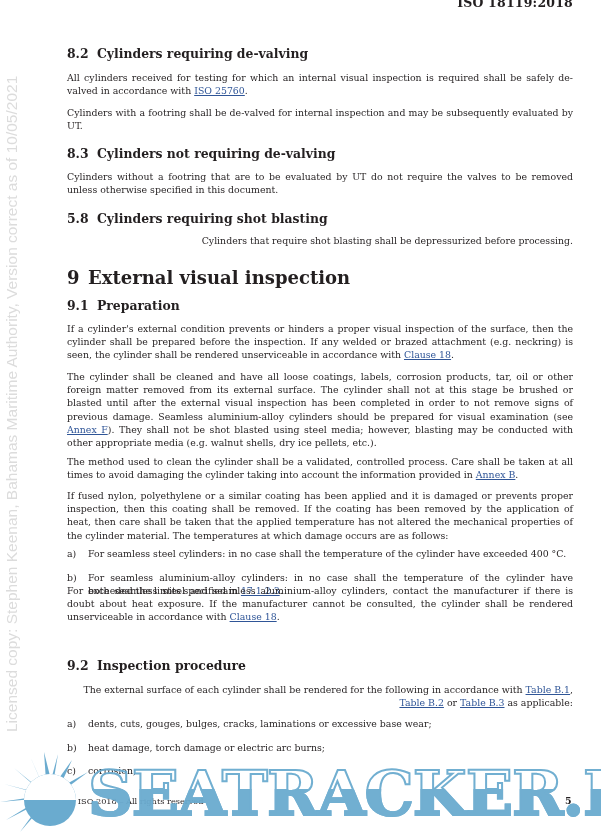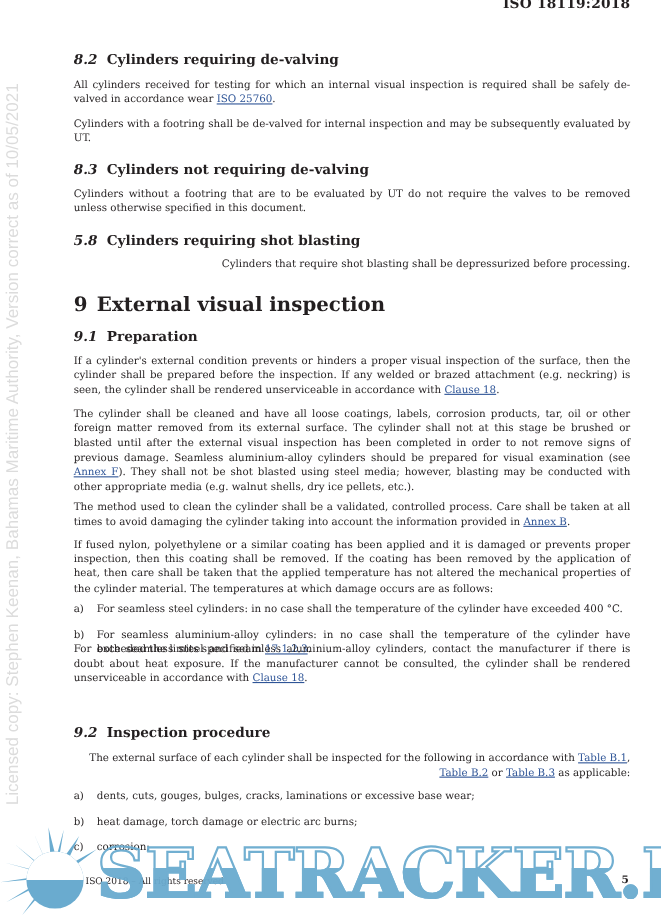--- a/index.html
+++ b/index.html
@@ -5,21 +5,21 @@
   html, body { margin:0; padding:0; background:#ffffff; }
   body { width:601px; height:832px; position:relative; overflow:hidden;
          font-family:"DejaVu Serif", serif; color:#231f20; }
   .hdr { position:absolute; top:-5px; right:28px; font-weight:bold; font-size:12.5px; letter-spacing:0.2px; }
   .wm { position:absolute; left:-318px; top:393px; width:660px; transform:rotate(-90deg);
         font-family:"Liberation Sans", sans-serif; font-size:15.5px; color:#dcdcdc; white-space:nowrap; }
   .content { position:absolute; left:67px; top:0; width:506px; }
   .h2 { position:absolute; font-weight:bold; font-size:12.4px; }
   .h1 { position:absolute; font-weight:bold; font-size:18px; }
   .h2 .num, .h1 .num { display:inline-block; }
-  .h2 .num { width:30px;font-style:italic; }
+  .h2 .num { width:30px; }
   .h1 .num { width:21px; }
   .p { position:absolute; left:0; width:506px; font-size:9.4px; line-height:13.2px; text-align:justify; }
   .p.left { text-align:right; }
   .li { position:absolute; left:0; width:506px; font-size:9.4px; line-height:13.2px; }
   .li .m { position:absolute; left:0; top:0; }
   .li .t { display:block; margin-left:21px; text-align:justify; }
   a.lnk { color:#2f5597; }
   .foot { position:absolute; left:67px; top:796px; font-size:8.2px; }
   .pg { position:absolute; left:565px; top:795px; font-size:9.5px; font-weight:bold; }
   .logo { position:absolute; left:0; top:740px; width:601px; height:92px; pointer-events:none; }
@@ -35,21 +35,21 @@
 <div class="hdr">ISO 18119:2018</div>
 
 <div class="wm">Licensed copy: Stephen Keenan, Bahamas Maritime Authority, Version correct as of 10/05/2021</div>
 
 <div class="content">
 
   <div class="h2" style="top:46px">
     <span class="num">8.2</span><span>Cylinders requiring de-valving</span>
   </div>
   <div class="p" style="top:71px">
-    <span>All cylinders received for testing for which an internal visual inspection is required shall be safely de-valved in accordance wear </span><a class="lnk" href="#">ISO 25760</a><span>.</span>
+    <span>All cylinders received for testing for which an internal visual inspection is required shall be safely de-valved in accordance with </span><a class="lnk" href="#">ISO 25760</a><span>.</span>
   </div>
   <div class="p" style="top:106px">Cylinders with a footring shall be de-valved for internal inspection and may be subsequently evaluated by UT.</div>
 
   <div class="h2" style="top:146px">
     <span class="num">8.3</span><span>Cylinders not requiring de-valving</span>
   </div>
   <div class="p" style="top:170px">Cylinders without a footring that are to be evaluated by UT do not require the valves to be removed unless otherwise specified in this document.</div>
 
   <div class="h2" style="top:211px">
     <span class="num">5.8</span><span>Cylinders requiring shot blasting</span>
@@ -83,21 +83,21 @@
     <span class="t"><span>For seamless aluminium-alloy cylinders: in no case shall the temperature of the cylinder have exceeded the limits specified in </span><a class="lnk" href="#">17.1.2.3</a><span>.</span></span>
   </div>
   <div class="p" style="top:584px">
     <span>For both seamless steel and seamless aluminium-alloy cylinders, contact the manufacturer if there is doubt about heat exposure. If the manufacturer cannot be consulted, the cylinder shall be rendered unserviceable in accordance with </span><a class="lnk" href="#">Clause 18</a><span>.</span>
   </div>
 
   <div class="h2" style="top:658px">
     <span class="num">9.2</span><span>Inspection procedure</span>
   </div>
   <div class="p left" style="top:683px">
-    <span>The external surface of each cylinder shall be inspected for the following in accordance with </span><a class="lnk" href="#">Table B.1</a><span>, </span><a class="lnk" href="#">Table B.2</a><span> or </span><a class="lnk" href="#">Table B.3</a><span> as applicable:</span>
+    <span>The external surface of each cylinder shall be rendered for the following in accordance with </span><a class="lnk" href="#">Table B.1</a><span>, </span><a class="lnk" href="#">Table B.2</a><span> or </span><a class="lnk" href="#">Table B.3</a><span> as applicable:</span>
   </div>
   <div class="li" style="top:717px">
     <span class="m">a)</span>
     <span class="t">dents, cuts, gouges, bulges, cracks, laminations or excessive base wear;</span>
   </div>
   <div class="li" style="top:741px">
     <span class="m">b)</span>
     <span class="t">heat damage, torch damage or electric arc burns;</span>
   </div>
   <div class="li" style="top:764px">

